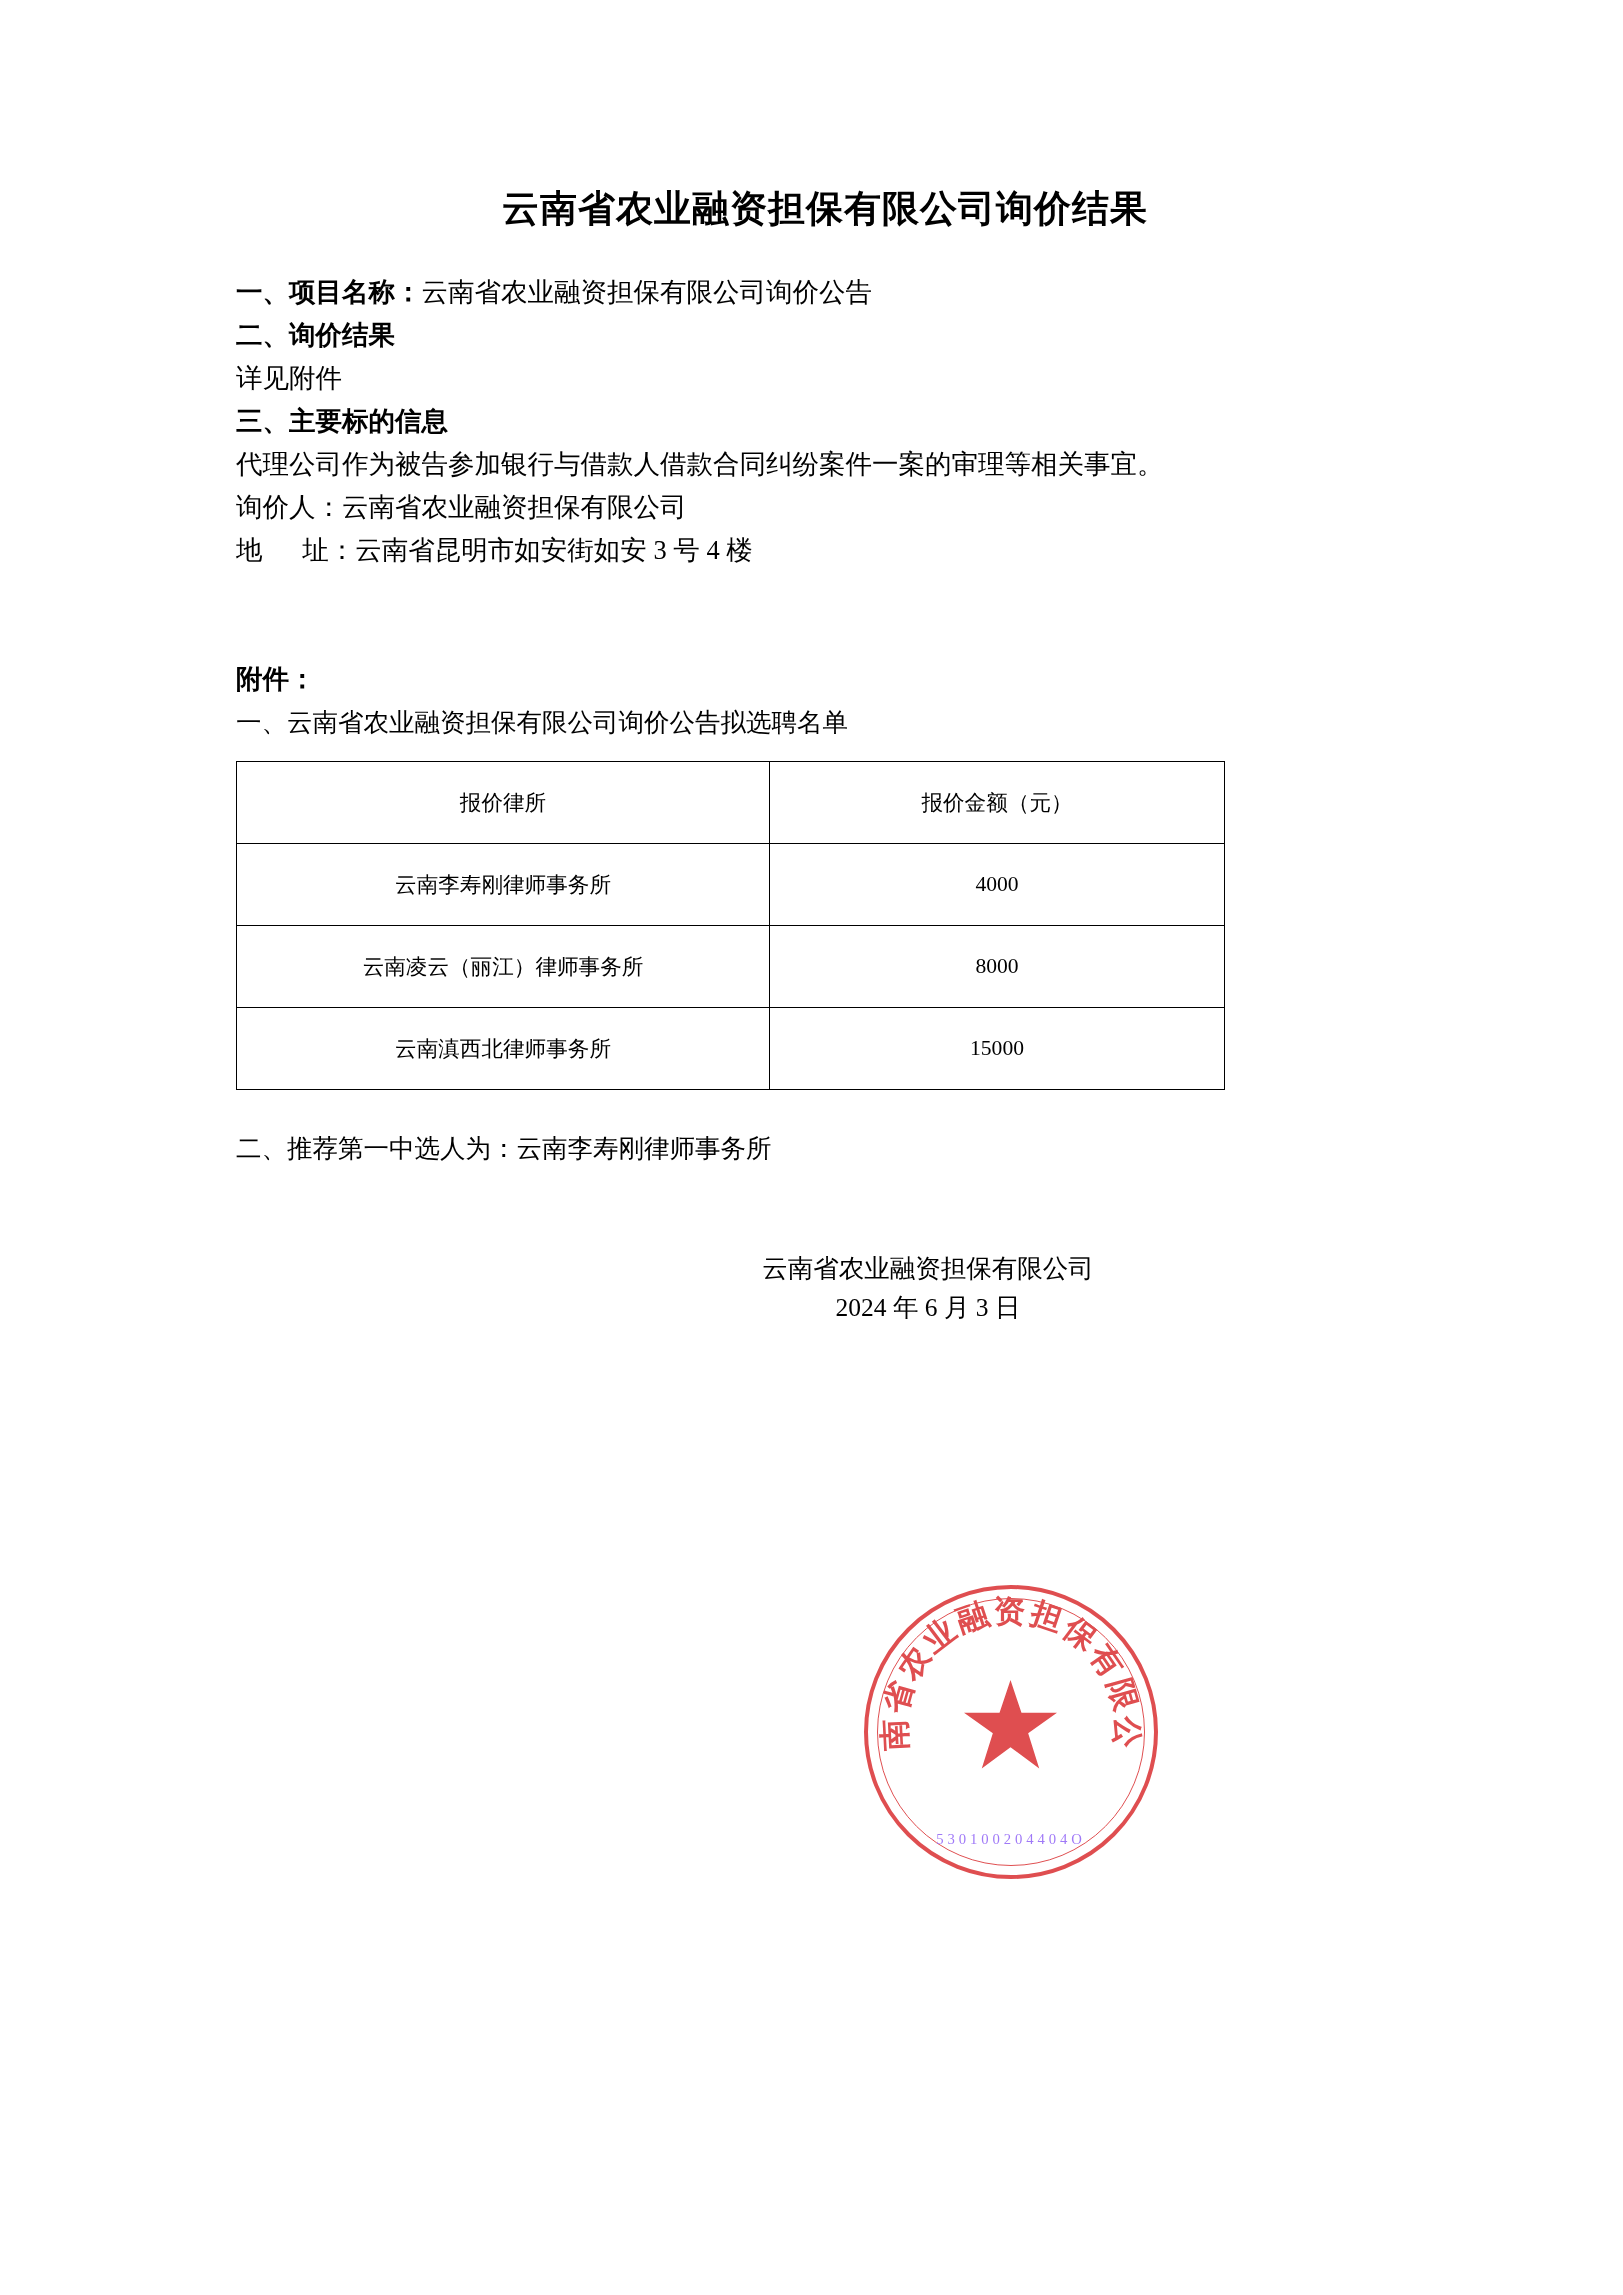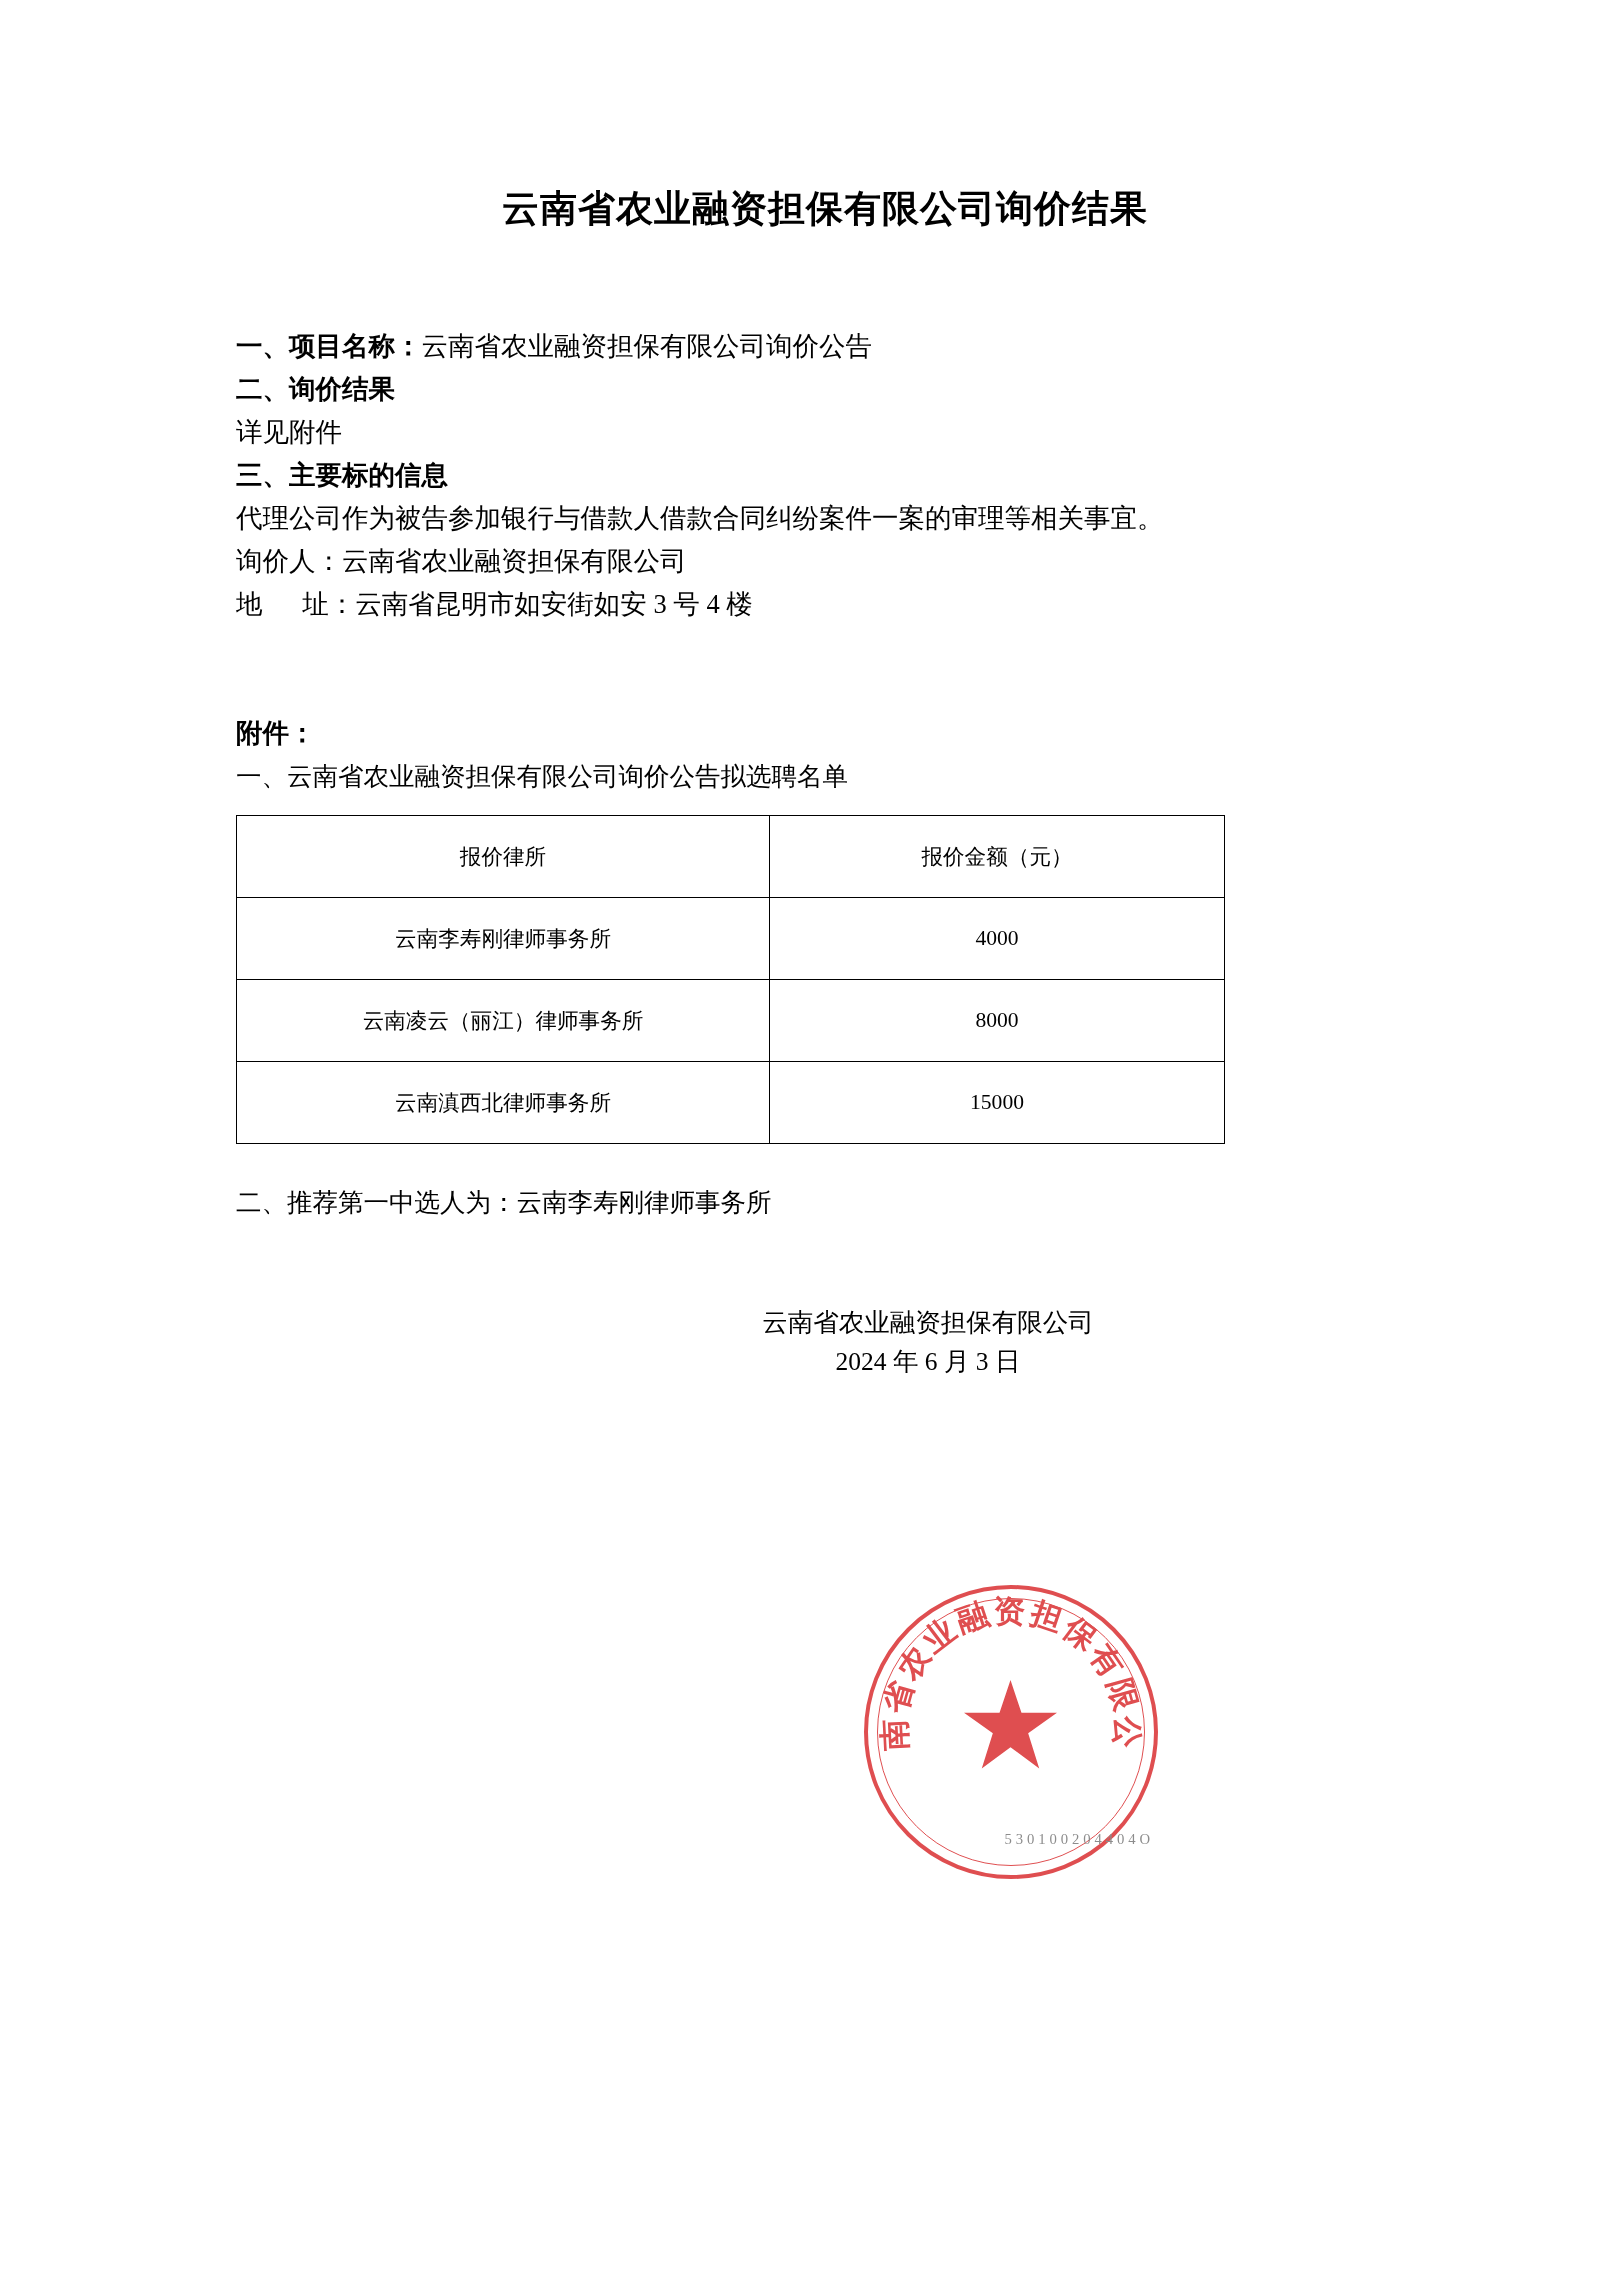--- a/index.html
+++ b/index.html
@@ -29,21 +29,21 @@
   .doc-title {
     text-align: center;
     font-size: 37px;
     font-weight: bold;
     letter-spacing: 1px;
     margin-top: 187px;
     line-height: 1.2;
     font-family: "Liberation Serif", "DejaVu Serif", serif;
   }
   .body-block {
-    margin-top: 94px;
+    margin-top: 40px;
     font-size: 26.5px;
     line-height: 1.62;
   }
   .para {
     font-size: 26.5px;
     line-height: 1.62;
     white-space: pre-wrap;
   }
   .para.bold-lead {
     font-weight: bold;
@@ -141,22 +141,22 @@
     font-family: "Liberation Serif", "DejaVu Serif", serif;
     font-size: 66px;
     letter-spacing: 6px;
     font-weight: bold;
   }
   .seal-code {
     position: absolute;
     left: 0;
     bottom: 27.5px;
     width: 100%;
-    text-align: right;
-    color: #737373;
+    text-align: center;
+    color: #8b5cf6;
     font-size: 14.7px;
     letter-spacing: 3.9px;
     font-family: "Liberation Serif", "DejaVu Serif", serif;
   }
 </style>
 </head>
 <body>
 
 <div class="page">
 

